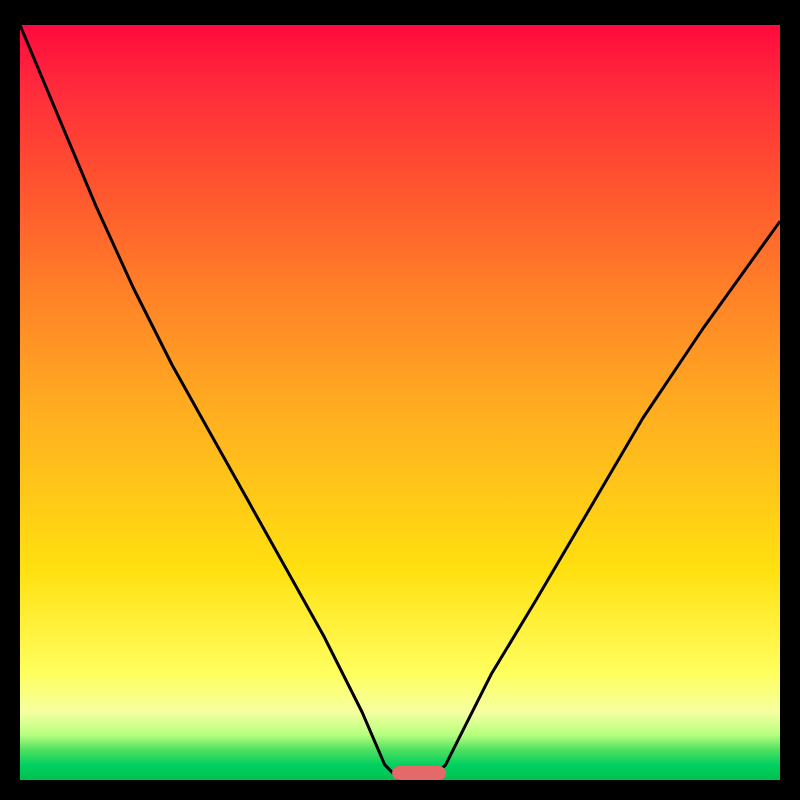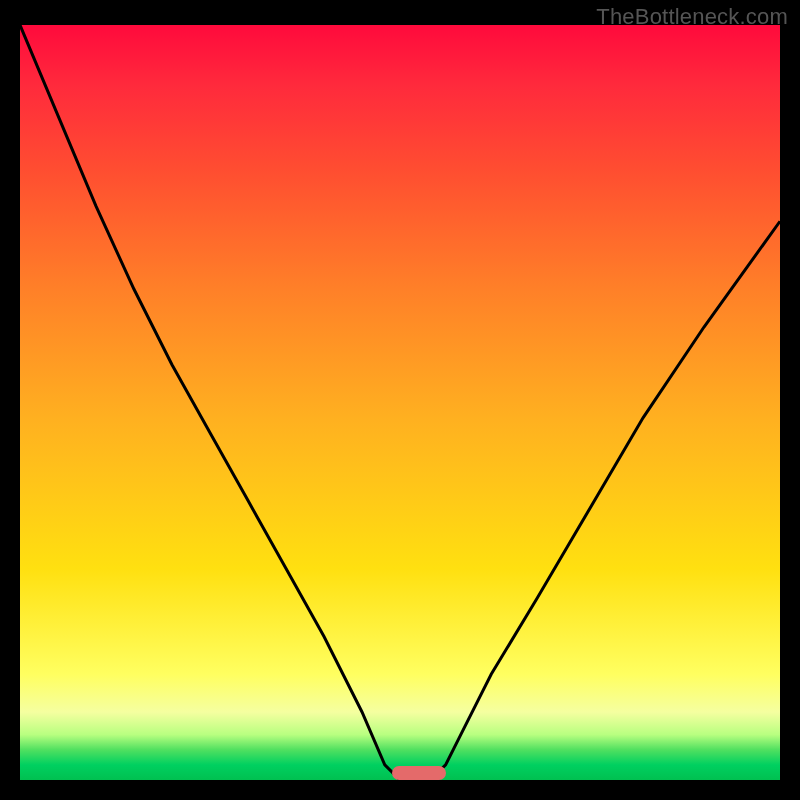--- a/index.html
+++ b/index.html
@@ -61,21 +61,20 @@
     height: 14px;
     border-radius: 7px;
     background: #e46a6a;
     bottom: 0px;
   }
 </style>
 </head>
 <body>
 
 <div class="container">
-  <div class="watermark">TheBottleneck.com</div>
 
   <div class="plot-area">
     <svg class="curve" viewBox="0 0 760 755" preserveAspectRatio="none">
       <path id="curve-path" d="M0.0 0.0 L38.0 90.6 L76.0 181.2 L114.0 264.3 L152.0 339.7 L190.0 407.7 L228.0 475.6 L266.0 543.6 L304.0 611.5 L342.0 687.0 L364.8 739.9 L380.0 755.0 L395.2 755.0 L410.4 755.0 L425.6 739.9 L440.8 709.7 L471.2 649.3 L516.8 573.8 L570.0 483.2 L623.2 392.6 L684.0 302.0 L760.0 196.3" stroke="#000" stroke-width="3" fill="none"></path>
     </svg>
     <div class="valley-marker" id="valley-marker" style="left: 372.4px; width: 53.2px; background: rgb(228, 106, 106);"></div>
   </div>
 </div>
 
 </body></html>

